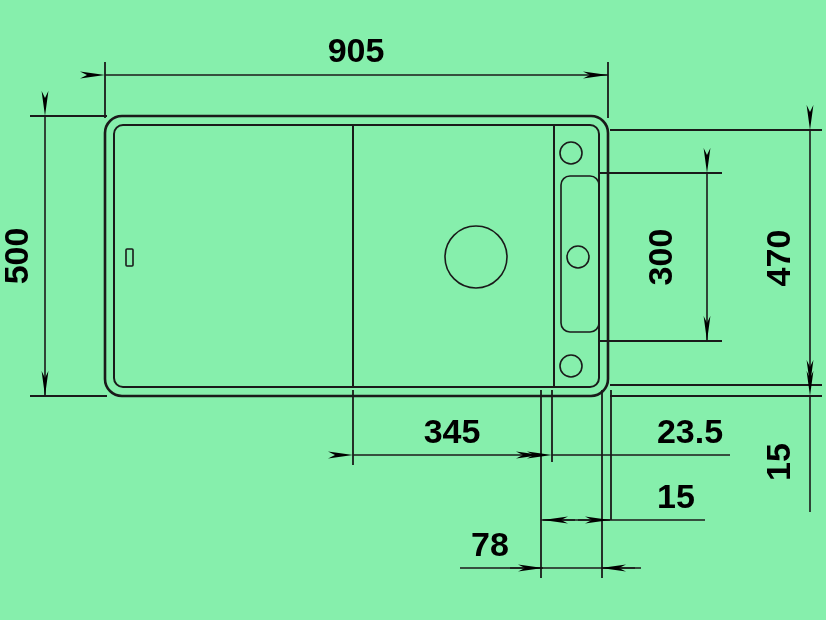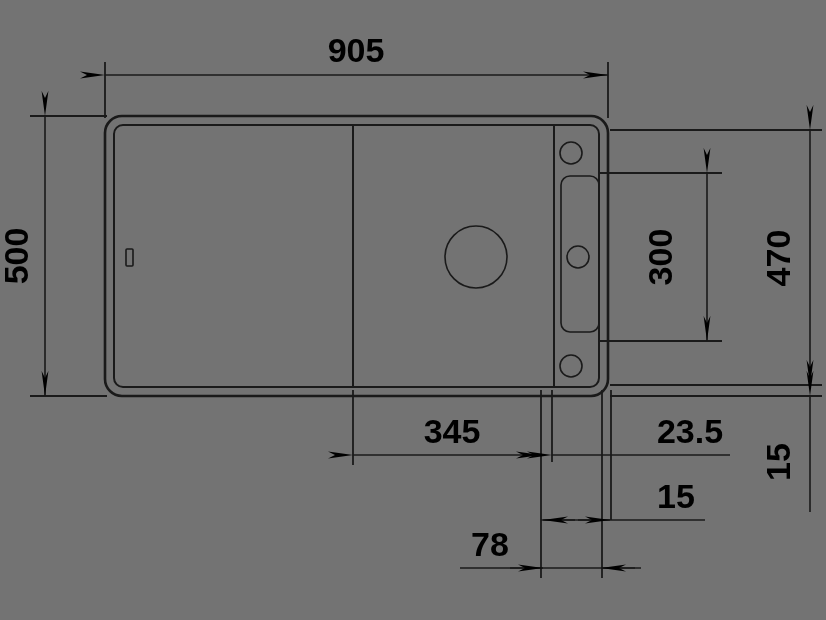--- a/index.html
+++ b/index.html
@@ -4,21 +4,21 @@
 <style>
   html, body {
     margin: 0;
     padding: 0;
     background: #ffffff;
   }
   #drawing-root {
     position: relative;
     width: 826px;
     height: 620px;
-    background: #737373;
+    background: #86efac;
     font-family: "Liberation Sans", sans-serif;
     overflow: hidden;
   }
   svg#tech-drawing {
     display: block;
     width: 826px;
     height: 620px;
   }
   .dim-text {
     font-family: "Liberation Sans", sans-serif;

